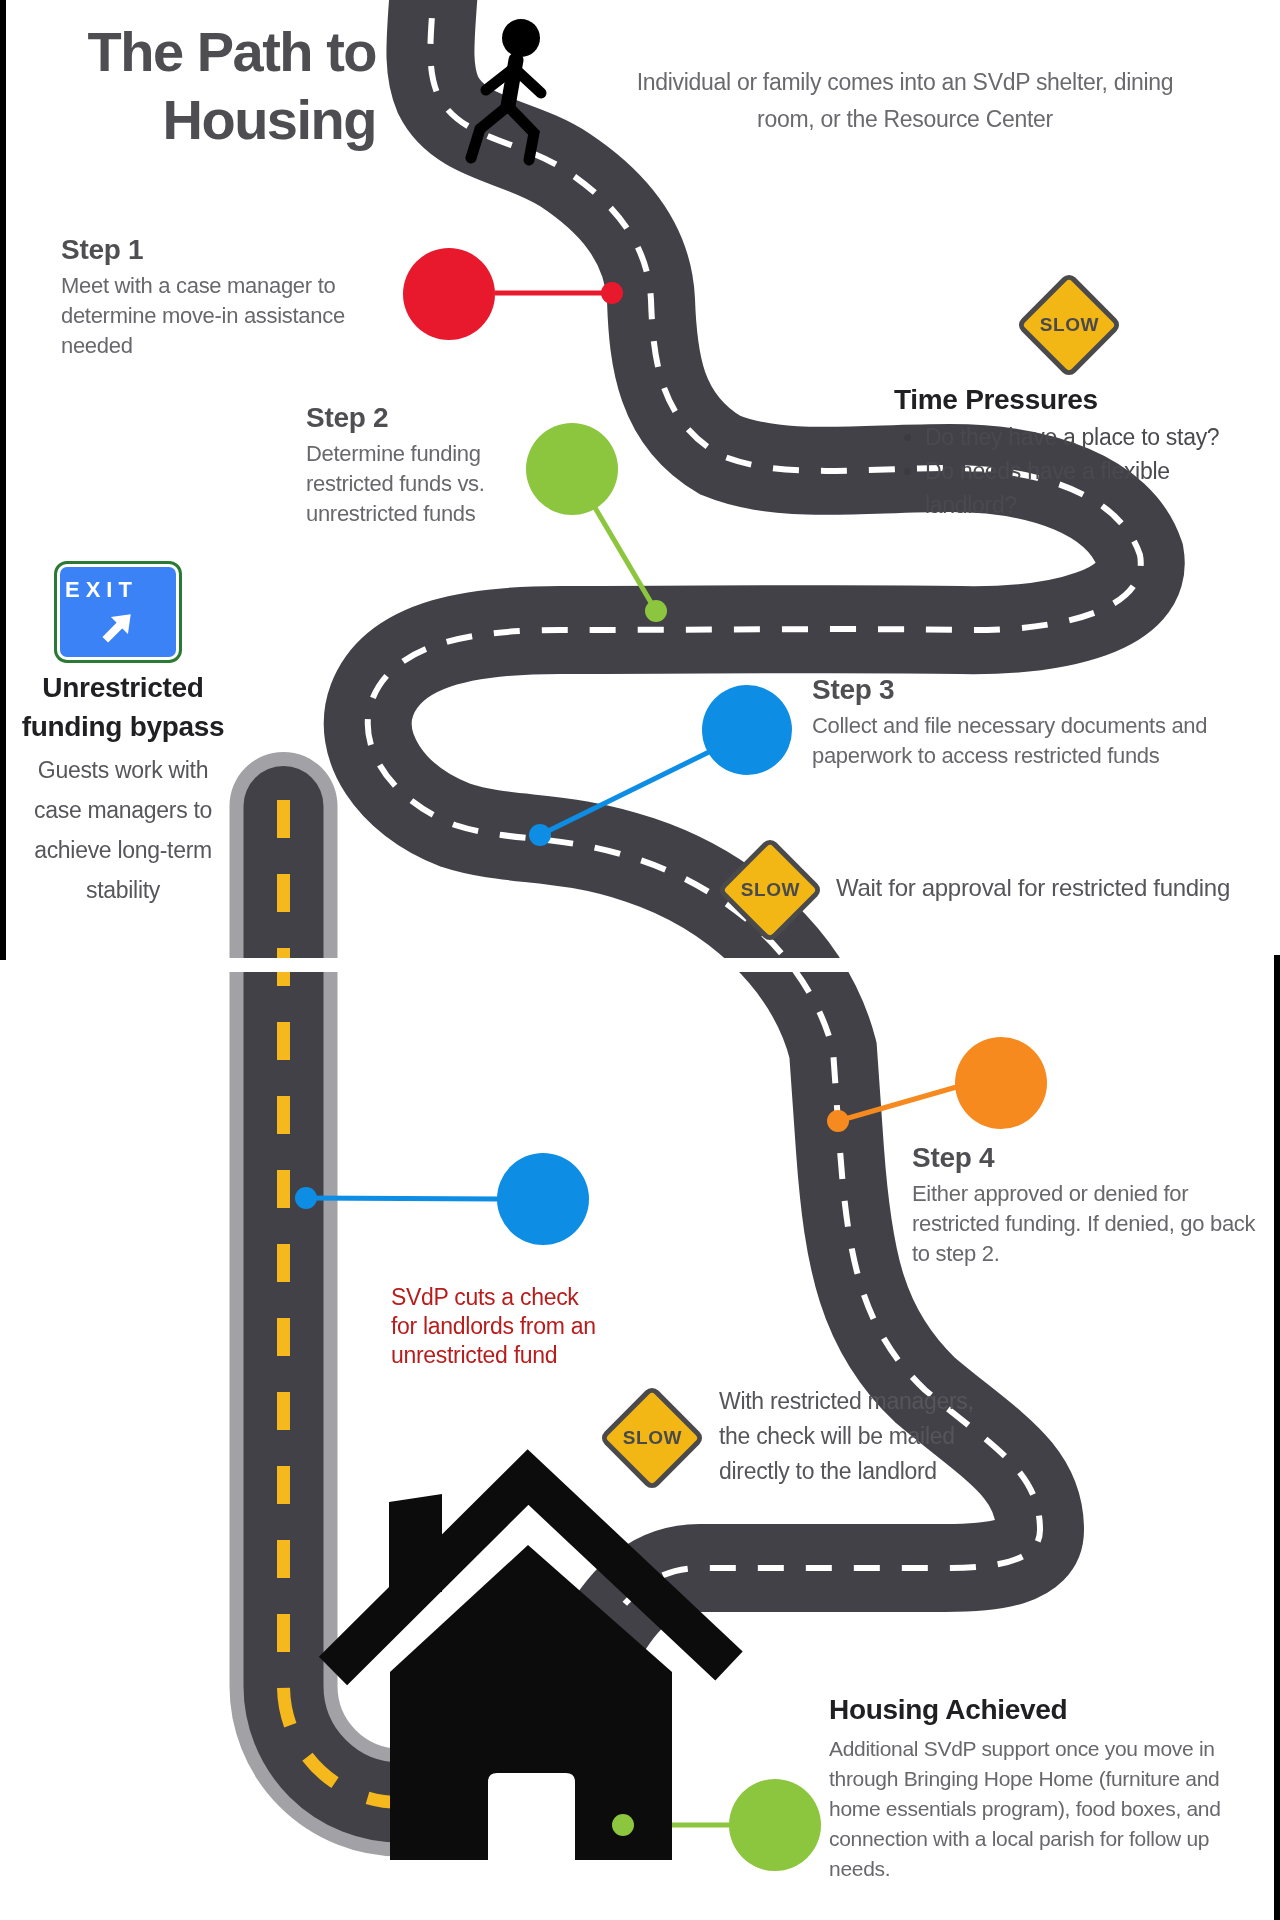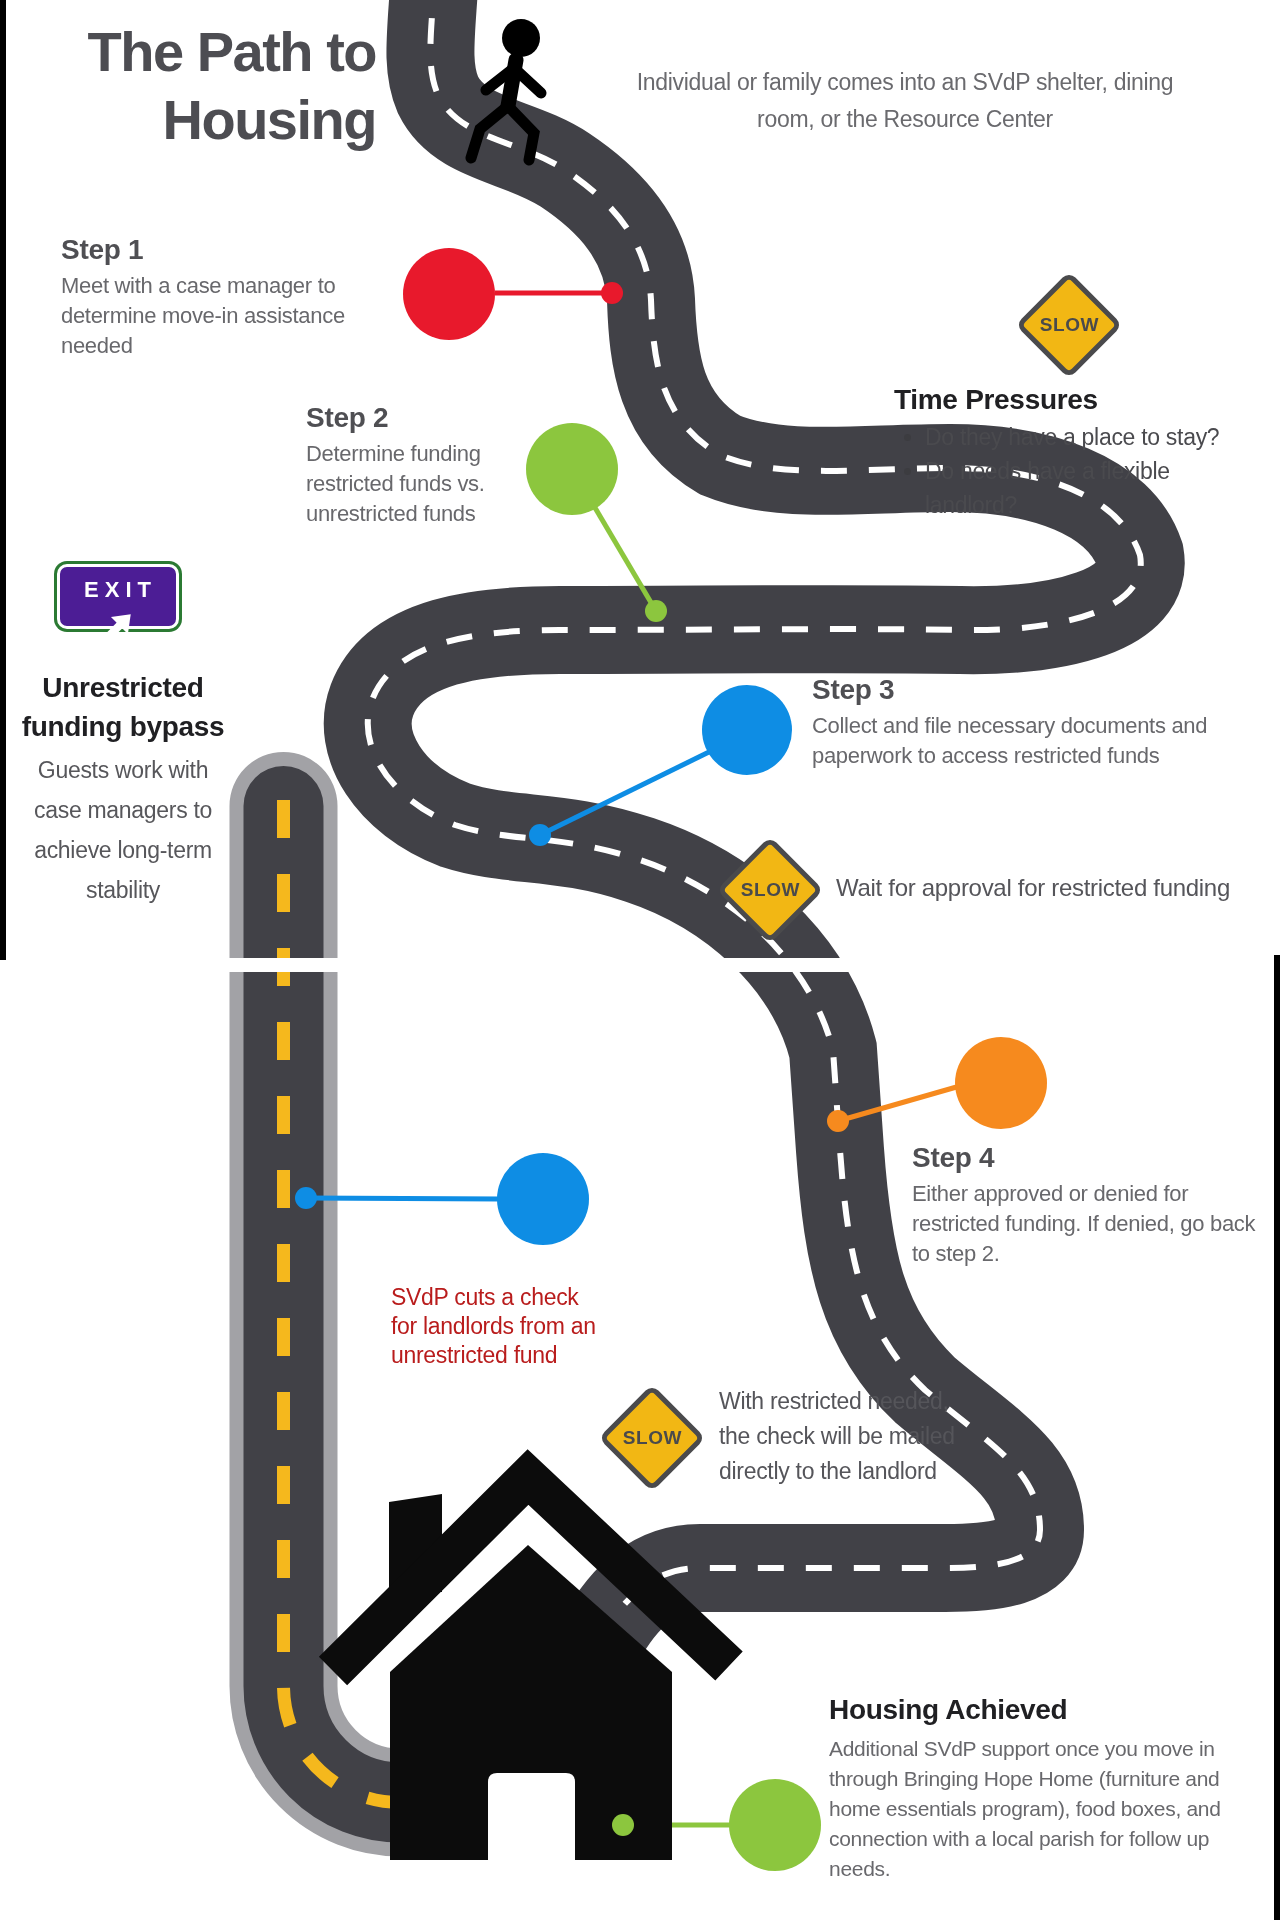--- a/index.html
+++ b/index.html
@@ -44,23 +44,23 @@
   }
   .slow span{
     transform:rotate(-45deg);font-size:19px;font-weight:800;color:#4a4a4c;
     letter-spacing:0.5px;white-space:nowrap;
   }
   .slow1{left:1031px;top:287px;}
   .slow2{left:732px;top:852px;}
   .slow3{left:614px;top:1400px;}
   
   .exit{
-    position:absolute;left:57px;top:564px;width:122px;height:65px;
-    background:#4c1d95;border:3px solid #ffffff;border-radius:10px;
-    box-shadow:0 0 0 3px #2b7a33;box-sizing:border-box;text-align:center;
+    position:absolute;left:57px;top:564px;width:122px;height:96px;
+    background:#3b82f6;border:3px solid #ffffff;border-radius:10px;
+    box-shadow:0 0 0 3px #2b7a33;box-sizing:border-box;
   }
   .exit .word{color:#fff;font-size:22px;font-weight:bold;letter-spacing:6px;margin-top:10px;margin-left:5px;}
   .exit svg{display:block;margin:2px auto 0 auto;}
   .edge{position:absolute;background:#000;}
   .edge-left{left:0;top:0;width:6px;height:960px;}
   .edge-right{right:0;top:955px;width:6px;height:965px;}
 </style>
 </head>
 <body>
 
@@ -250,21 +250,21 @@
   <div class="txt check">
     <div>SVdP cuts a check</div>
     <div>for landlords from an</div>
     <div>unrestricted fund</div>
   </div>
 
   <div class="slow slow3">
     <span>SLOW</span>
   </div>
   <div class="txt mail">
-    <div>With restricted needed,</div>
+    <div>With restricted managers,</div>
     <div>the check will be mailed</div>
     <div>directly to the landlord</div>
   </div>
 
   <div class="txt housing">
     <div class="dark-h" style="margin-bottom:8px;">Housing Achieved</div>
     <div class="body">Additional SVdP support once you move in</div>
     <div class="body">through Bringing Hope Home (furniture and</div>
     <div class="body">home essentials program), food boxes, and</div>
     <div class="body">connection with a local parish for follow up</div>

